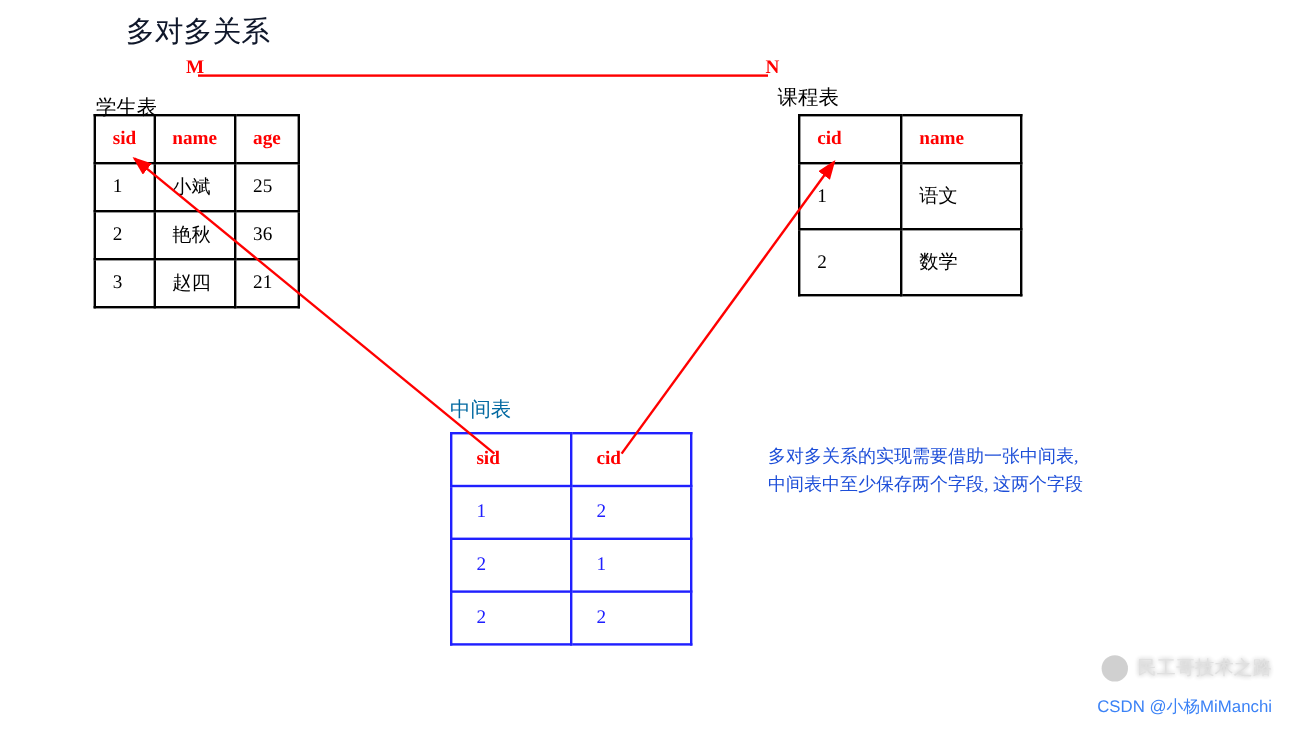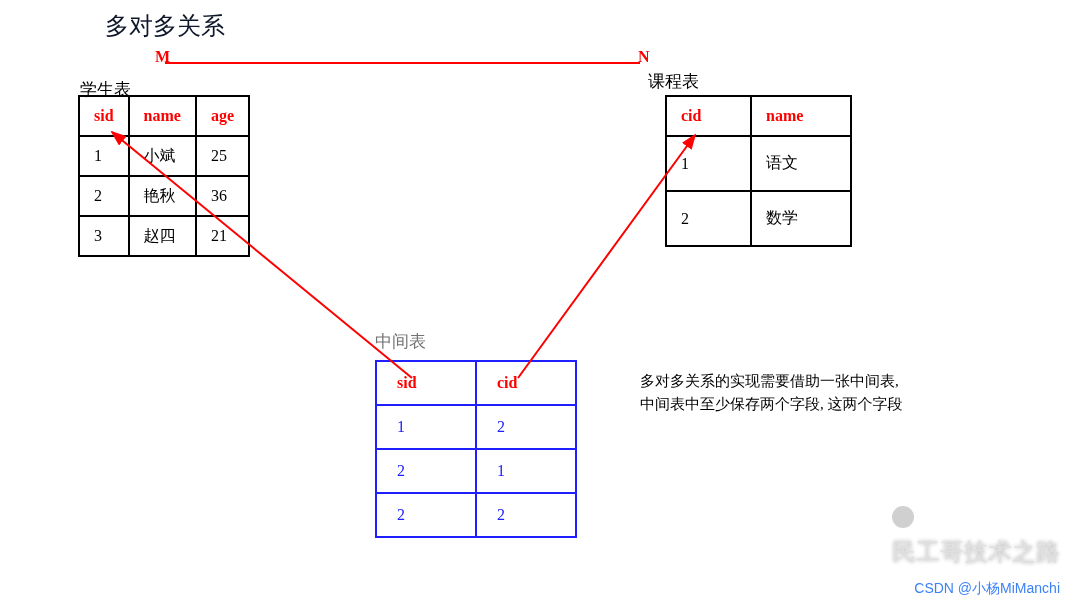--- a/index.html
+++ b/index.html
@@ -45,48 +45,47 @@
     height: 40px;
   }
   table.blue td, table.blue th {
     border: 2px solid #2020ff;
     padding: 10px 20px;
     text-align: left;
     height: 44px;
     color: #2020ff;
   }
   .header-red { color: #ff0000; }
-  .blue-label { color: #737373; position: absolute; font-size: 17px; }
+  .blue-label { color: #0369a1; position: absolute; font-size: 17px; }
   .desc {
     position: absolute;
-    color: #000000;
+    color: #1d4ed8;
     font-size: 15px;
     line-height: 1.5;
     width: 380px;
   }
   svg.arrows {
     position: absolute;
     top: 0; left: 0;
     width: 1080px; height: 613px;
     pointer-events: none;
   }
   .watermark1 {
     position: absolute;
     right: 20px;
     bottom: 45px;
     color: #fff;
-    font-size: 24px;
+    font-size: 16px;
     font-family: "Microsoft YaHei", sans-serif;
     display: flex;
-    align-items: flex-start;
+    align-items: center;
     gap: 8px;
     opacity: 0.9;
     text-shadow: 0 0 4px rgba(0,0,0,0.4);
     color:#ddd;
-    flex-direction:column;
   }
   .wm-icon {
     width: 22px; height: 22px;
     border-radius: 50%;
     background: #ccc;
     display: inline-block;
     position: relative;
   }
   .watermark2 {
     position: absolute;

